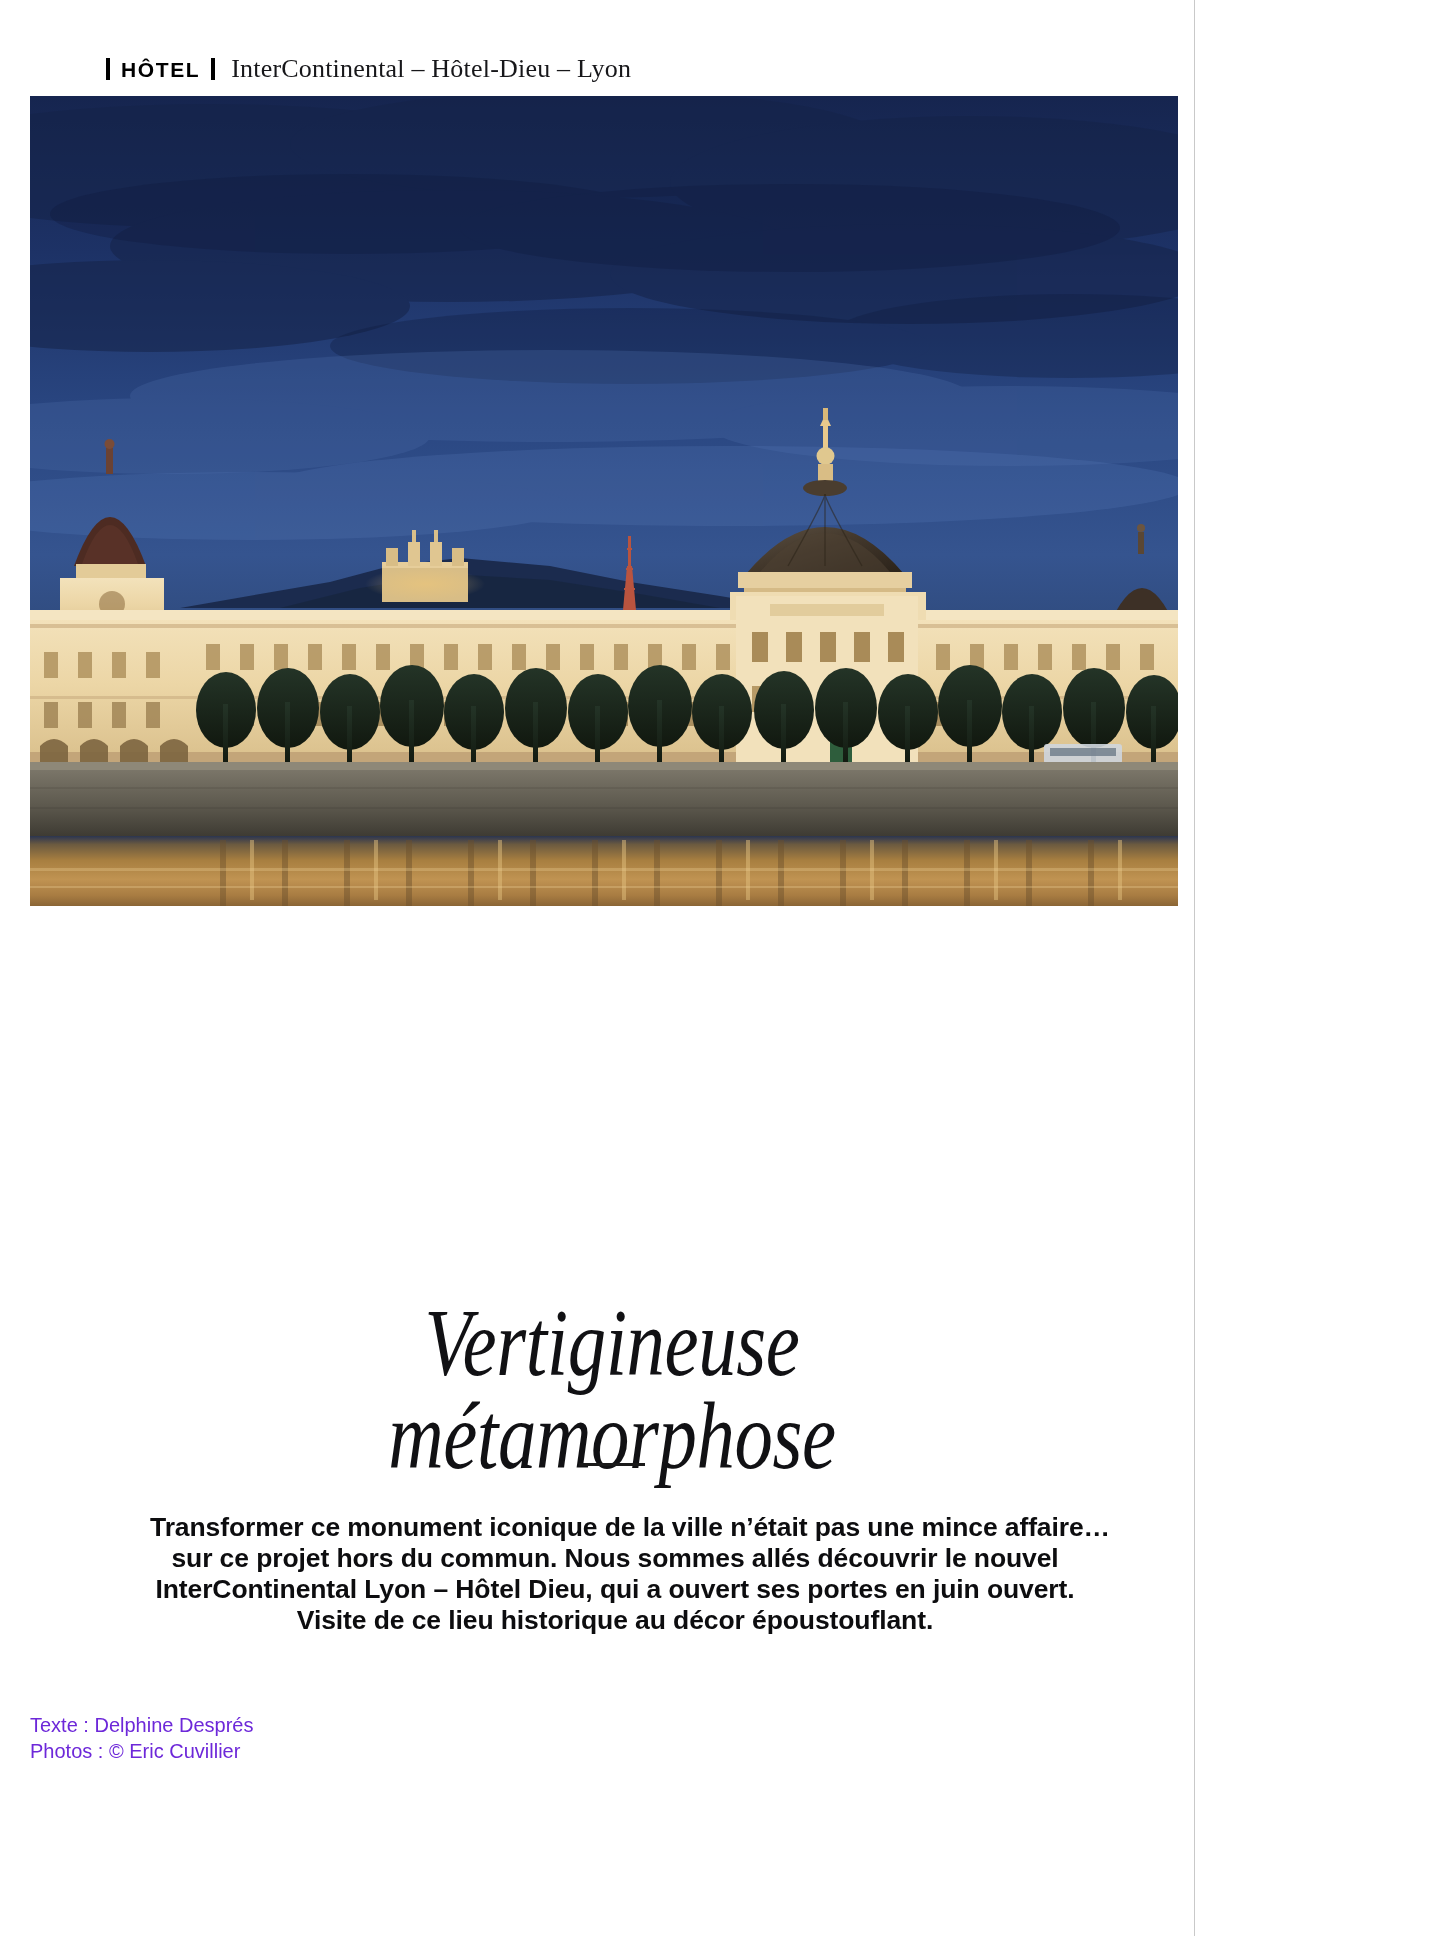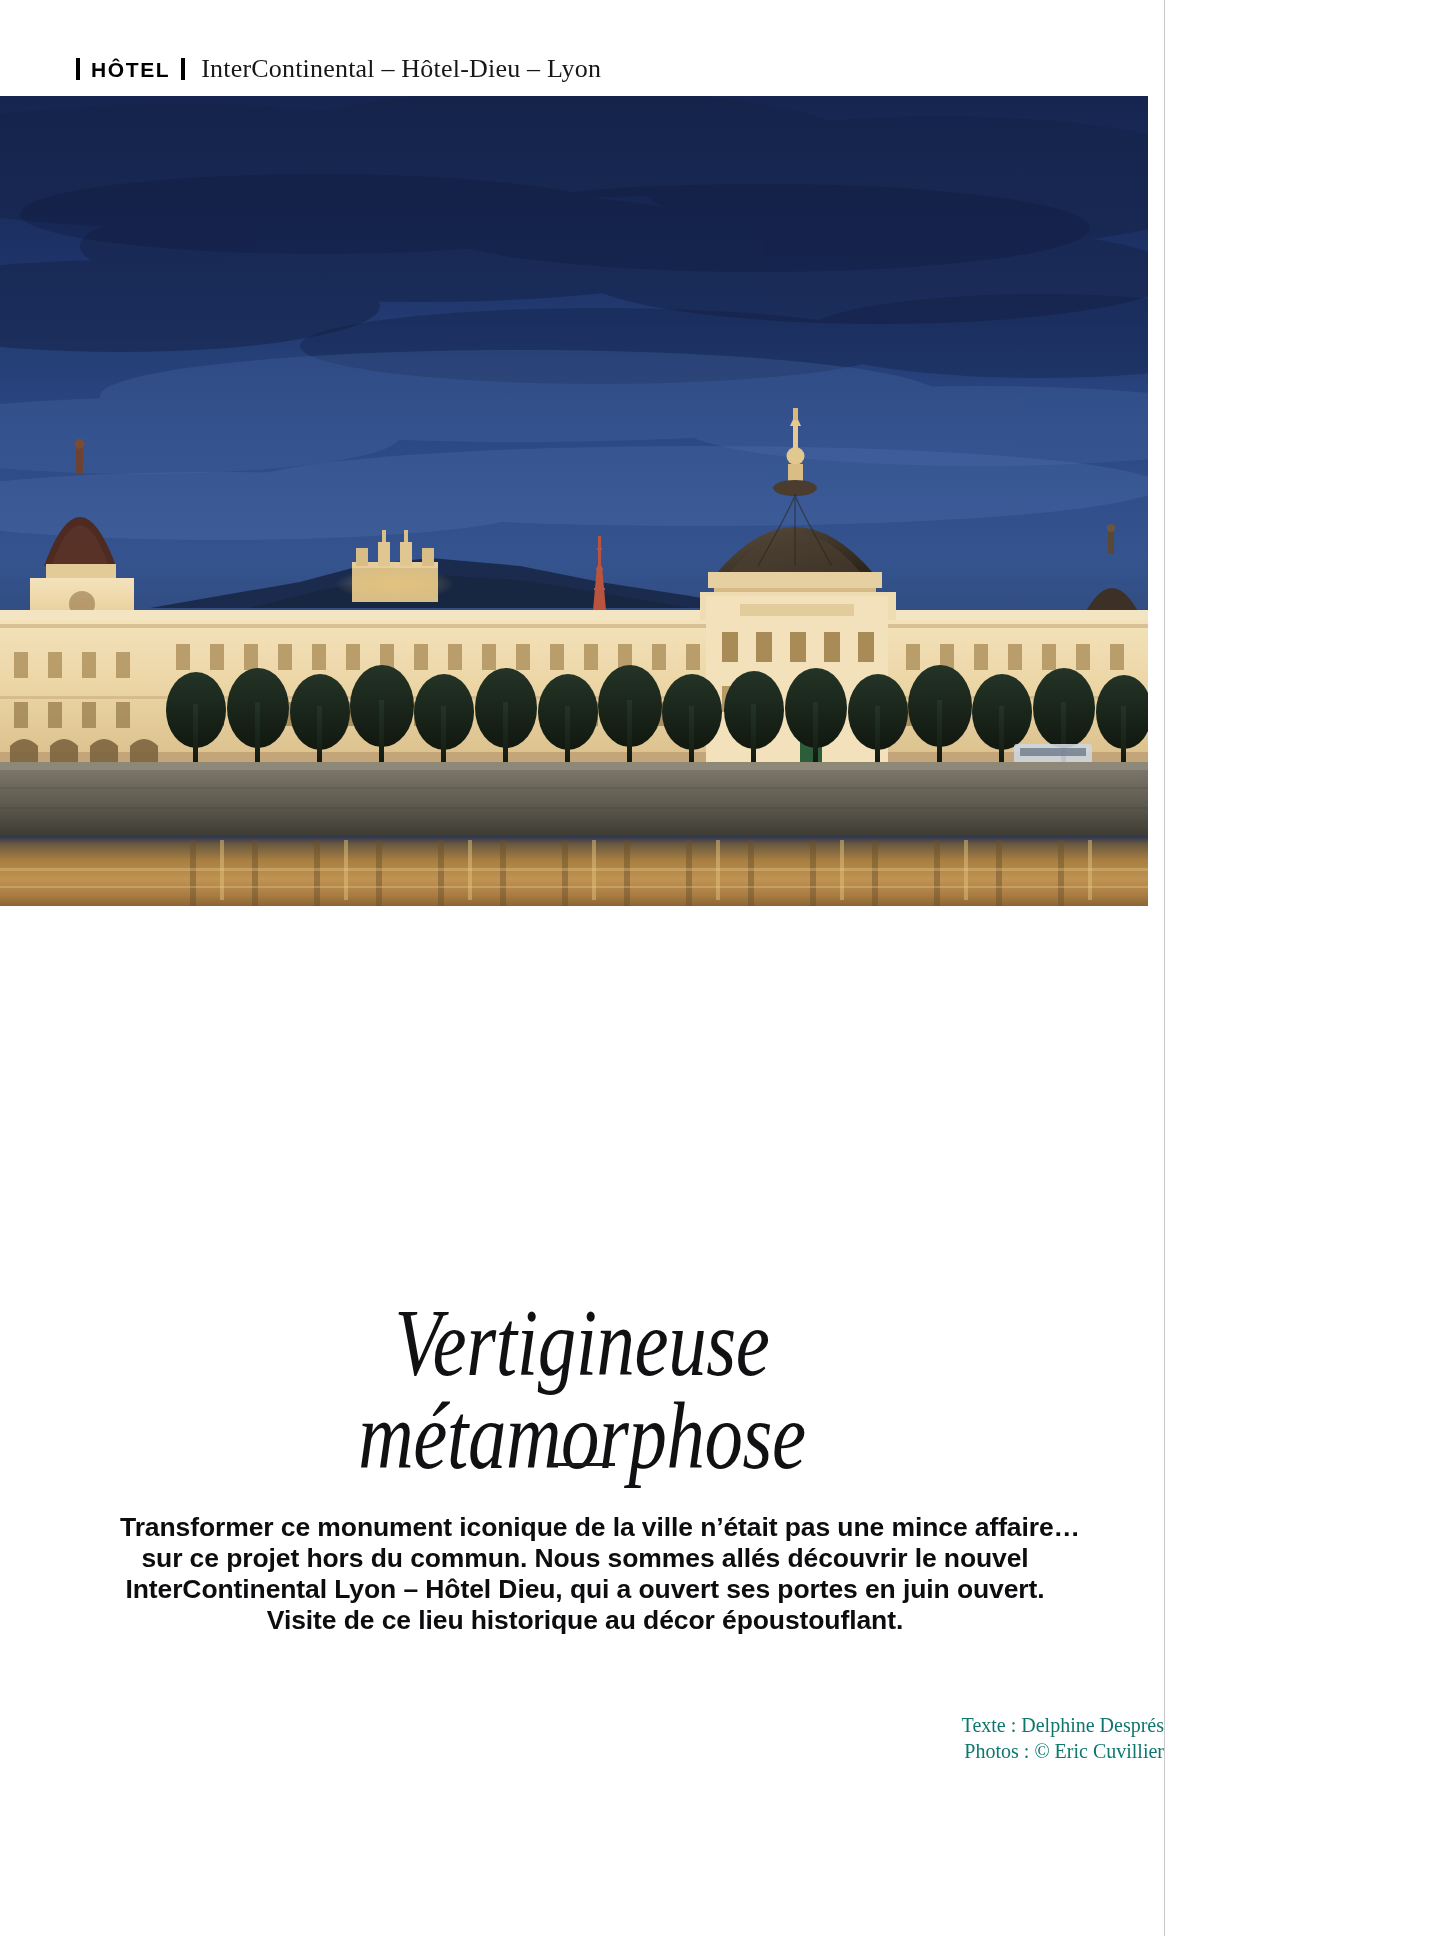--- a/index.html
+++ b/index.html
@@ -15,20 +15,21 @@
     overflow: hidden;
     font-family: "Liberation Serif", "DejaVu Serif", serif;
     color: #111111;
     -webkit-font-smoothing: antialiased;
   }
 
   .page {
     position: absolute;
     inset: 0;
     background: #ffffff;
+    margin-left: 30px;
   }
 
   
   .trim-rule {
     position: absolute;
     top: 0;
     left: 1164px;
     width: 1px;
     height: 1936px;
     background: #c9c9c9;
@@ -139,25 +140,25 @@
     color: #0d0d0f;
   }
   .standfirst .sf-line { display: block; white-space: nowrap; }
 
   
   .credits {
     position: absolute;
     top: 1712px;
     left: 0;
     width: 1164px;
-    text-align: right;
-    font-family: Liberation Serif, serif;
+    text-align: left;
+    font-family: Liberation Sans, sans-serif;
     font-size: 20px;
     line-height: 1.32;
-    color: #0f766e;
+    color: #6d28d9;
   }
   .credits .cr-line { display: block; }
 </style>
 </head>
 <body>
 
 <div class="page">
 
   <div class="runhead">
     <span class="runhead-section">

